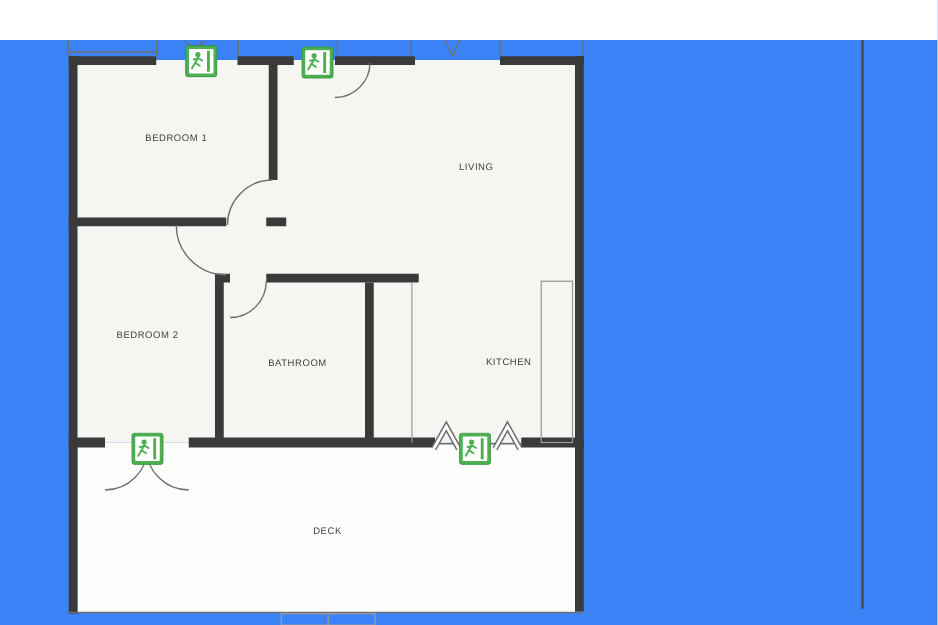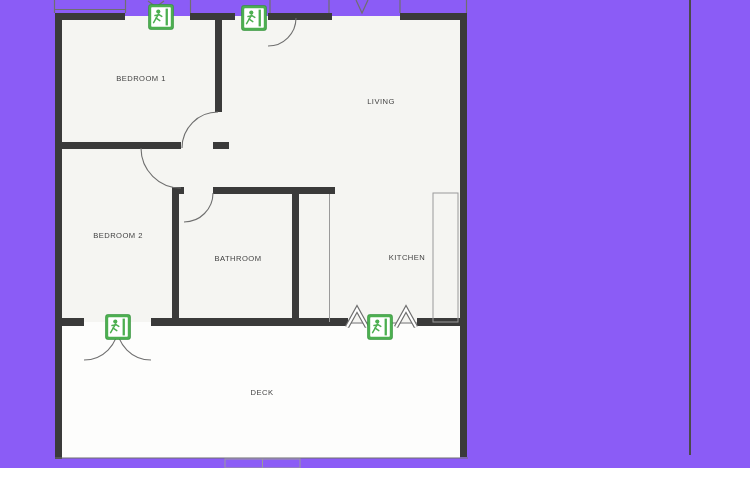--- a/index.html
+++ b/index.html
@@ -1,18 +1,19 @@
 <!DOCTYPE html>
 <html style="--wall: #3a3a3a; --line: #6f6f6f; --line-light: #9a9a9a; --label: #3f3f3f; --floor: #f5f5f2; --deck: #fdfdfc; --green: #4caf50; --green-dark: #2f8f38; --divider: #4a4a4a;"><head>
 <meta charset="utf-8">
 <style>
   html,body{margin:0;padding:0;background:#ffffff;}
   #stage{
-    position:relative;width:750px;height:468px;background:#8b5cf6;overflow:hidden;
+    position:relative;width:750px;height:468px;background:#3b82f6;overflow:hidden;
     font-family:"Liberation Sans", sans-serif;
+    margin-top:32px;
   }
   svg{display:block;}
   .wall{fill:var(--wall);}
   .floor{fill:var(--floor);}
   .deckfloor{fill:var(--deck);}
   .thin{stroke:var(--line);stroke-width:1.2;fill:none;}
   .thin-light{stroke:var(--line-light);stroke-width:1;fill:none;}
   .arc{stroke:var(--line);stroke-width:1.1;fill:none;}
   .hat-outer{stroke:var(--line);stroke-width:4.6;fill:none;stroke-linejoin:miter;}
   .hat-inner{stroke:#ffffff;stroke-width:2.2;fill:none;stroke-linejoin:miter;}

